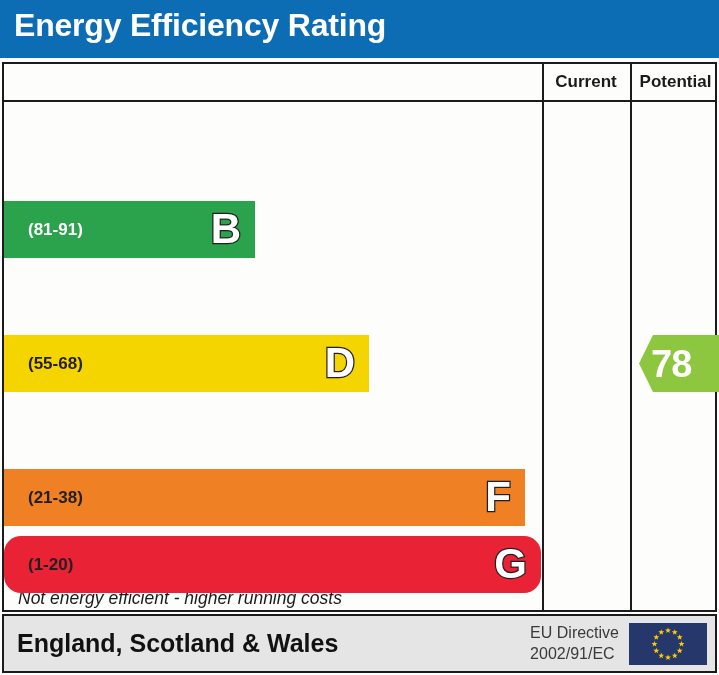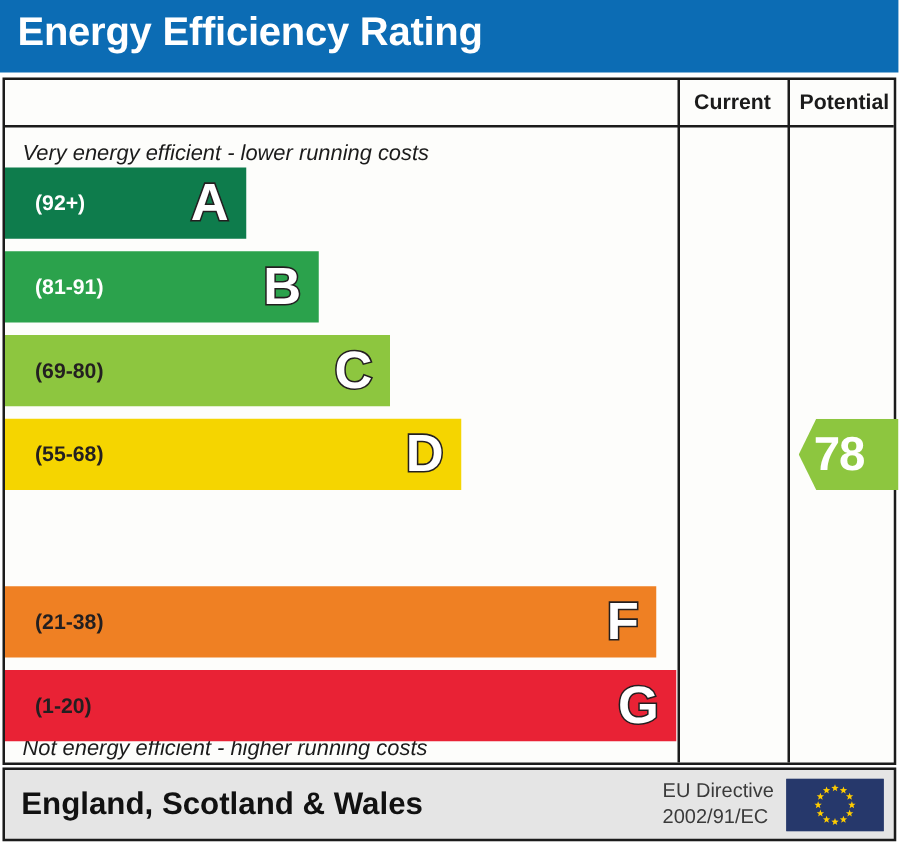--- a/index.html
+++ b/index.html
@@ -134,21 +134,21 @@
     -webkit-text-stroke: 2.5px #231f20;
     paint-order: stroke fill;
   }
 
   .band.a { top: 0px;   width: 193px; background: #0E7C4C; }
   .band.b { top: 67px;  width: 251px; background: #2BA24C; }
   .band.c { top: 134px; width: 308px; background: #8DC63F; }
   .band.d { top: 201px; width: 365px; background: #F5D500; }
   .band.e { top: 268px; width: 422px; background: #F5A96C; }
   .band.f { top: 335px; width: 521px; background: #EF8023; }
-  .band.g { top: 402px; width: 537px; background: #E92235; }
+  .band.g { top: 402px; width: 537px; background: #E92235; border-radius: 17px; }
 
   .band.a .range, .band.b .range { color: #ffffff; }
   .band.c .range, .band.d .range, .band.e .range,
   .band.f .range, .band.g .range { color: #231f20; }
 
   
   .badge {
     position: absolute;
     height: 57px;
     display: flex;
@@ -220,39 +220,30 @@
   <div class="table-frame">
 
     <div class="vdiv v1"></div>
     <div class="vdiv v2"></div>
 
     <div class="col-head-row">
       <div class="col-head current">Current</div>
       <div class="col-head potential">Potential</div>
     </div>
 
-    <div class="caption top">Very energy efficient - lower running costs</div>
     <div class="caption bottom">Not energy efficient - higher running costs</div>
 
     <div class="bands">
 
-      <div class="band a">
-        <span class="range">(92+)</span>
-        <span class="letter">A</span>
-      </div>
 
       <div class="band b">
         <span class="range">(81-91)</span>
         <span class="letter">B</span>
       </div>
 
-      <div class="band c">
-        <span class="range">(69-80)</span>
-        <span class="letter">C</span>
-      </div>
 
       <div class="band d">
         <span class="range">(55-68)</span>
         <span class="letter">D</span>
       </div>
 
 
       <div class="band f">
         <span class="range">(21-38)</span>
         <span class="letter">F</span>

